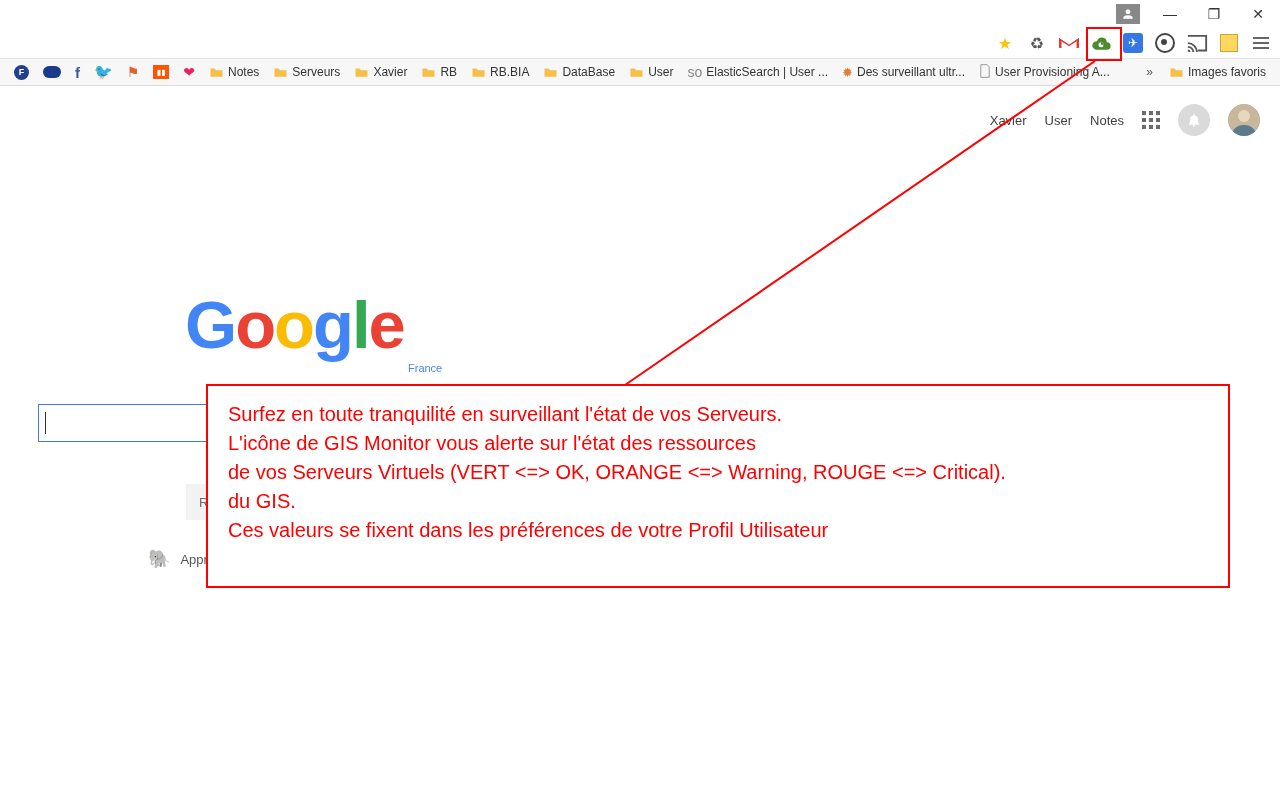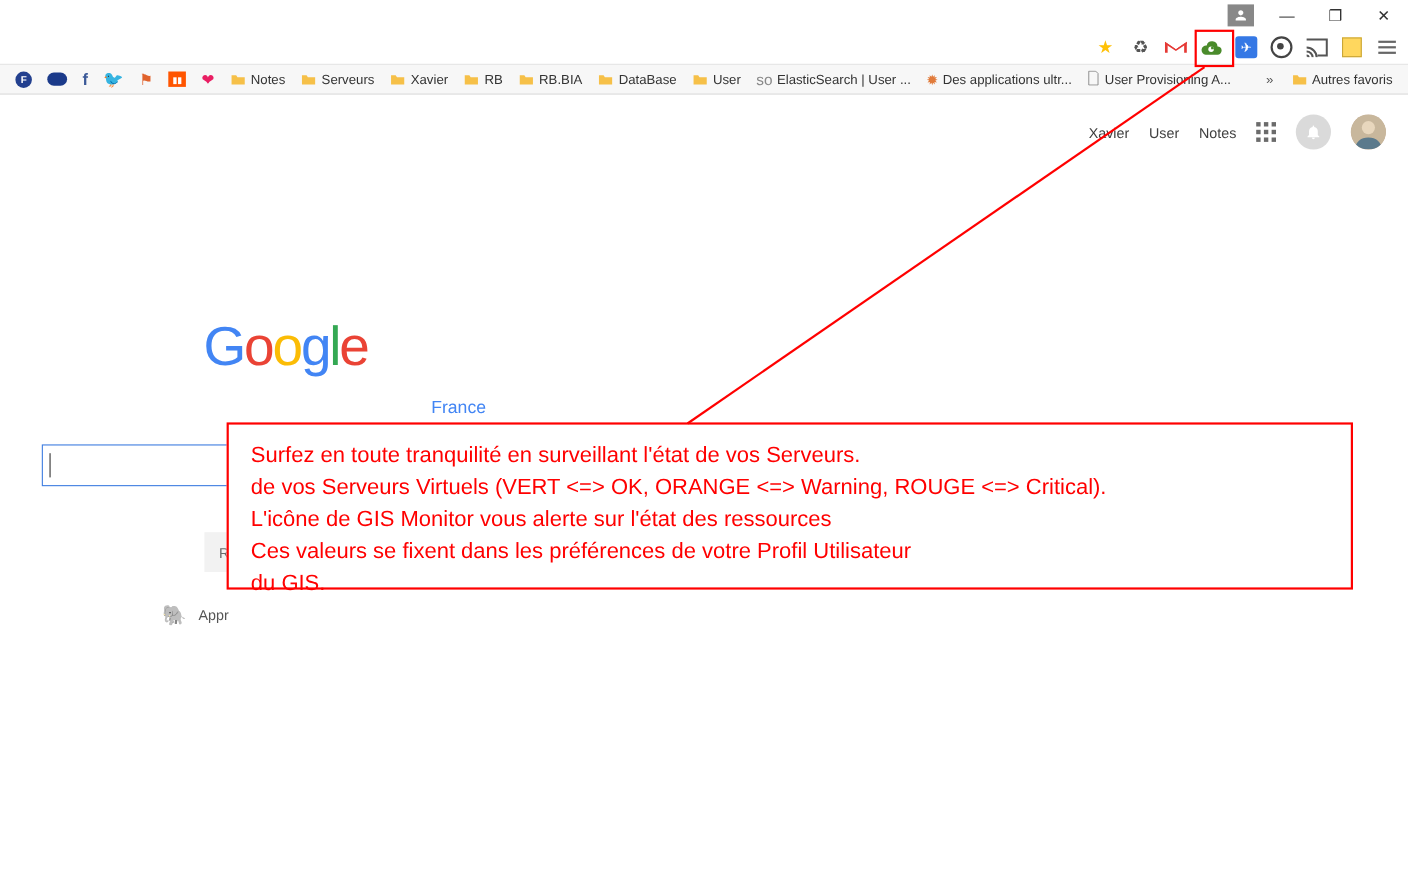--- a/index.html
+++ b/index.html
@@ -43,48 +43,48 @@
   .ghead { position:absolute; top:18px; right:20px; display:flex; align-items:center; gap:18px; font-size:13px; color:#404040; }
   .ghead a { color:#404040; text-decoration:none; }
   .gapps { width:18px; height:18px; display:grid; grid-template-columns:repeat(3,4px); grid-template-rows:repeat(3,4px); gap:3px; }
   .gapps div { background:#6b6b6b; }
   .bell { width:32px; height:32px; border-radius:50%; background:#dadada; display:flex; align-items:center; justify-content:center; }
   .bell svg { width:16px; height:16px; fill:#fff; }
   .avatar { width:32px; height:32px; border-radius:50%; background:#c7b299; overflow:hidden; display:flex; align-items:center; justify-content:center; }
   .avatar svg { width:32px; height:32px; }
 
   
-  .glogo { position:absolute; top:200px; left:185px; font-family:'Product Sans',Arial,sans-serif; font-size:50px; font-weight:400; letter-spacing:-2px; }
+  .glogo { position:absolute; top:200px; left:185px; font-family:'Product Sans',Arial,sans-serif; font-size:67px; font-weight:700; letter-spacing:-2px; }
   .glogo span:nth-child(1){color:#4285F4;}
   .glogo span:nth-child(2){color:#EA4335;}
   .glogo span:nth-child(3){color:#FBBC05;}
   .glogo span:nth-child(4){color:#4285F4;}
   .glogo span:nth-child(5){color:#34A853;}
   .glogo span:nth-child(6){color:#EA4335;}
-  .gsubtitle { position:absolute; top:276px; left:392px; font-size:16px; color:#4285F4; }
+  .gsubtitle { position:absolute; top:276px; left:408px; font-size:11px; color:#4285F4; }
 
   
   .searchbox { position:absolute; top:318px; left:38px; width:170px; height:38px; border:1px solid #3e7de0; background:#fff; padding:4px 6px; display:flex; align-items:center; }
   .searchbox .cursor { width:1px; height:22px; background:#333; animation: blink 1s infinite; }
   @keyframes blink { 50% { opacity:0; } }
 
   .gbtn { position:absolute; top:398px; left:186px; height:36px; background:#f2f2f2; border:1px solid #f2f2f2; color:#6a6a6a; font-size:13px; padding:0 12px; display:flex; align-items:center; }
 
   .promo { position:absolute; top:462px; left:148px; display:flex; align-items:center; gap:10px; font-size:13px; color:#555; }
   .promo .eleph { font-size:18px; color:#9aa0a6; }
 
   
   .hl { position:absolute; border:2px solid red; }
   .hl-ext { top:27px; left:1086px; width:36px; height:34px; }
 
   
   .aline { position:absolute; top:0; left:0; width:1280px; height:800px; pointer-events:none; }
 
   
-  .callout { position:absolute; top:298px; left:206px; width:1024px; height:152px; border:2px solid red; background:#fff; padding:14px 20px; color:red; font-family:Verdana, sans-serif; font-size:20px; line-height:1.45; }
+  .callout { position:absolute; top:298px; left:206px; width:1024px; height:204px; border:2px solid red; background:#fff; padding:14px 20px; color:red; font-family:Verdana, sans-serif; font-size:20px; line-height:1.45; }
 </style>
 </head>
 <body>
 
 <div class="titlebar">
   <div class="profbadge">
     <svg viewBox="0 0 24 24">
         <path d="M12 12c2.2 0 4-1.8 4-4s-1.8-4-4-4-4 1.8-4 4 1.8 4 4 4zm0 2c-2.7 0-8 1.3-8 4v2h16v-2c0-2.7-5.3-4-8-4z"></path>
       </svg>
   </div>
@@ -210,37 +210,37 @@
         </svg>
       </span>
       <span>User</span>
     </div>
   <div class="bm">
       <span style="font-size:14px;color:#888">so</span>
       <span>ElasticSearch | User ...</span>
     </div>
   <div class="bm">
       <span style="color:#e17b3b;font-size:13px">✹</span>
-      <span>Des applications ultr...</span>
+      <span>Des surveillant ultr...</span>
     </div>
   <div class="bm">
       <span class="bm-page"><svg viewBox="0 0 16 20">
           <path d="M2 1h9l3 3v15H2z"></path>
         </svg></span>
       <span>User Provisioning A...</span>
     </div>
   <div class="spacer"></div>
   <div class="more">»</div>
   <div class="bm">
       <span class="bm-folder">
         <svg viewBox="0 0 24 20">
           <path d="M2 4h7l2 3h11v11H2z"></path>
         </svg>
       </span>
-      <span>Autres favoris</span>
+      <span>Images favoris</span>
     </div>
 </div>
 
 <div class="content">
 
   <div class="ghead">
     <a>Xavier</a>
     <a>User</a>
     <a>Notes</a>
     <div class="gapps">
@@ -279,24 +279,24 @@
 
   <div class="gbtn">R</div>
 
   <div class="promo">
     <span class="eleph">🐘</span>
     <span>Appr</span>
   </div>
 
   <div class="callout">
     <div>Surfez en toute tranquilité en surveillant l'état de vos Serveurs.</div>
+    <div>L'icône de GIS Monitor vous alerte sur l'état des ressources</div>
     <div>de vos Serveurs Virtuels (VERT &lt;=&gt; OK, ORANGE &lt;=&gt; Warning, ROUGE &lt;=&gt; Critical).</div>
-    <div>L'icône de GIS Monitor vous alerte sur l'état des ressources</div>
+    <div>du GIS.</div>
     <div>Ces valeurs se fixent dans les préférences de votre Profil Utilisateur</div>
-    <div>du GIS.</div>
   </div>
 
 </div>
 
 <div class="hl hl-ext"></div>
 
 <svg class="aline">
   <line x1="1095" y1="61" x2="625" y2="385" stroke="red" stroke-width="2"></line>
 </svg>
 

